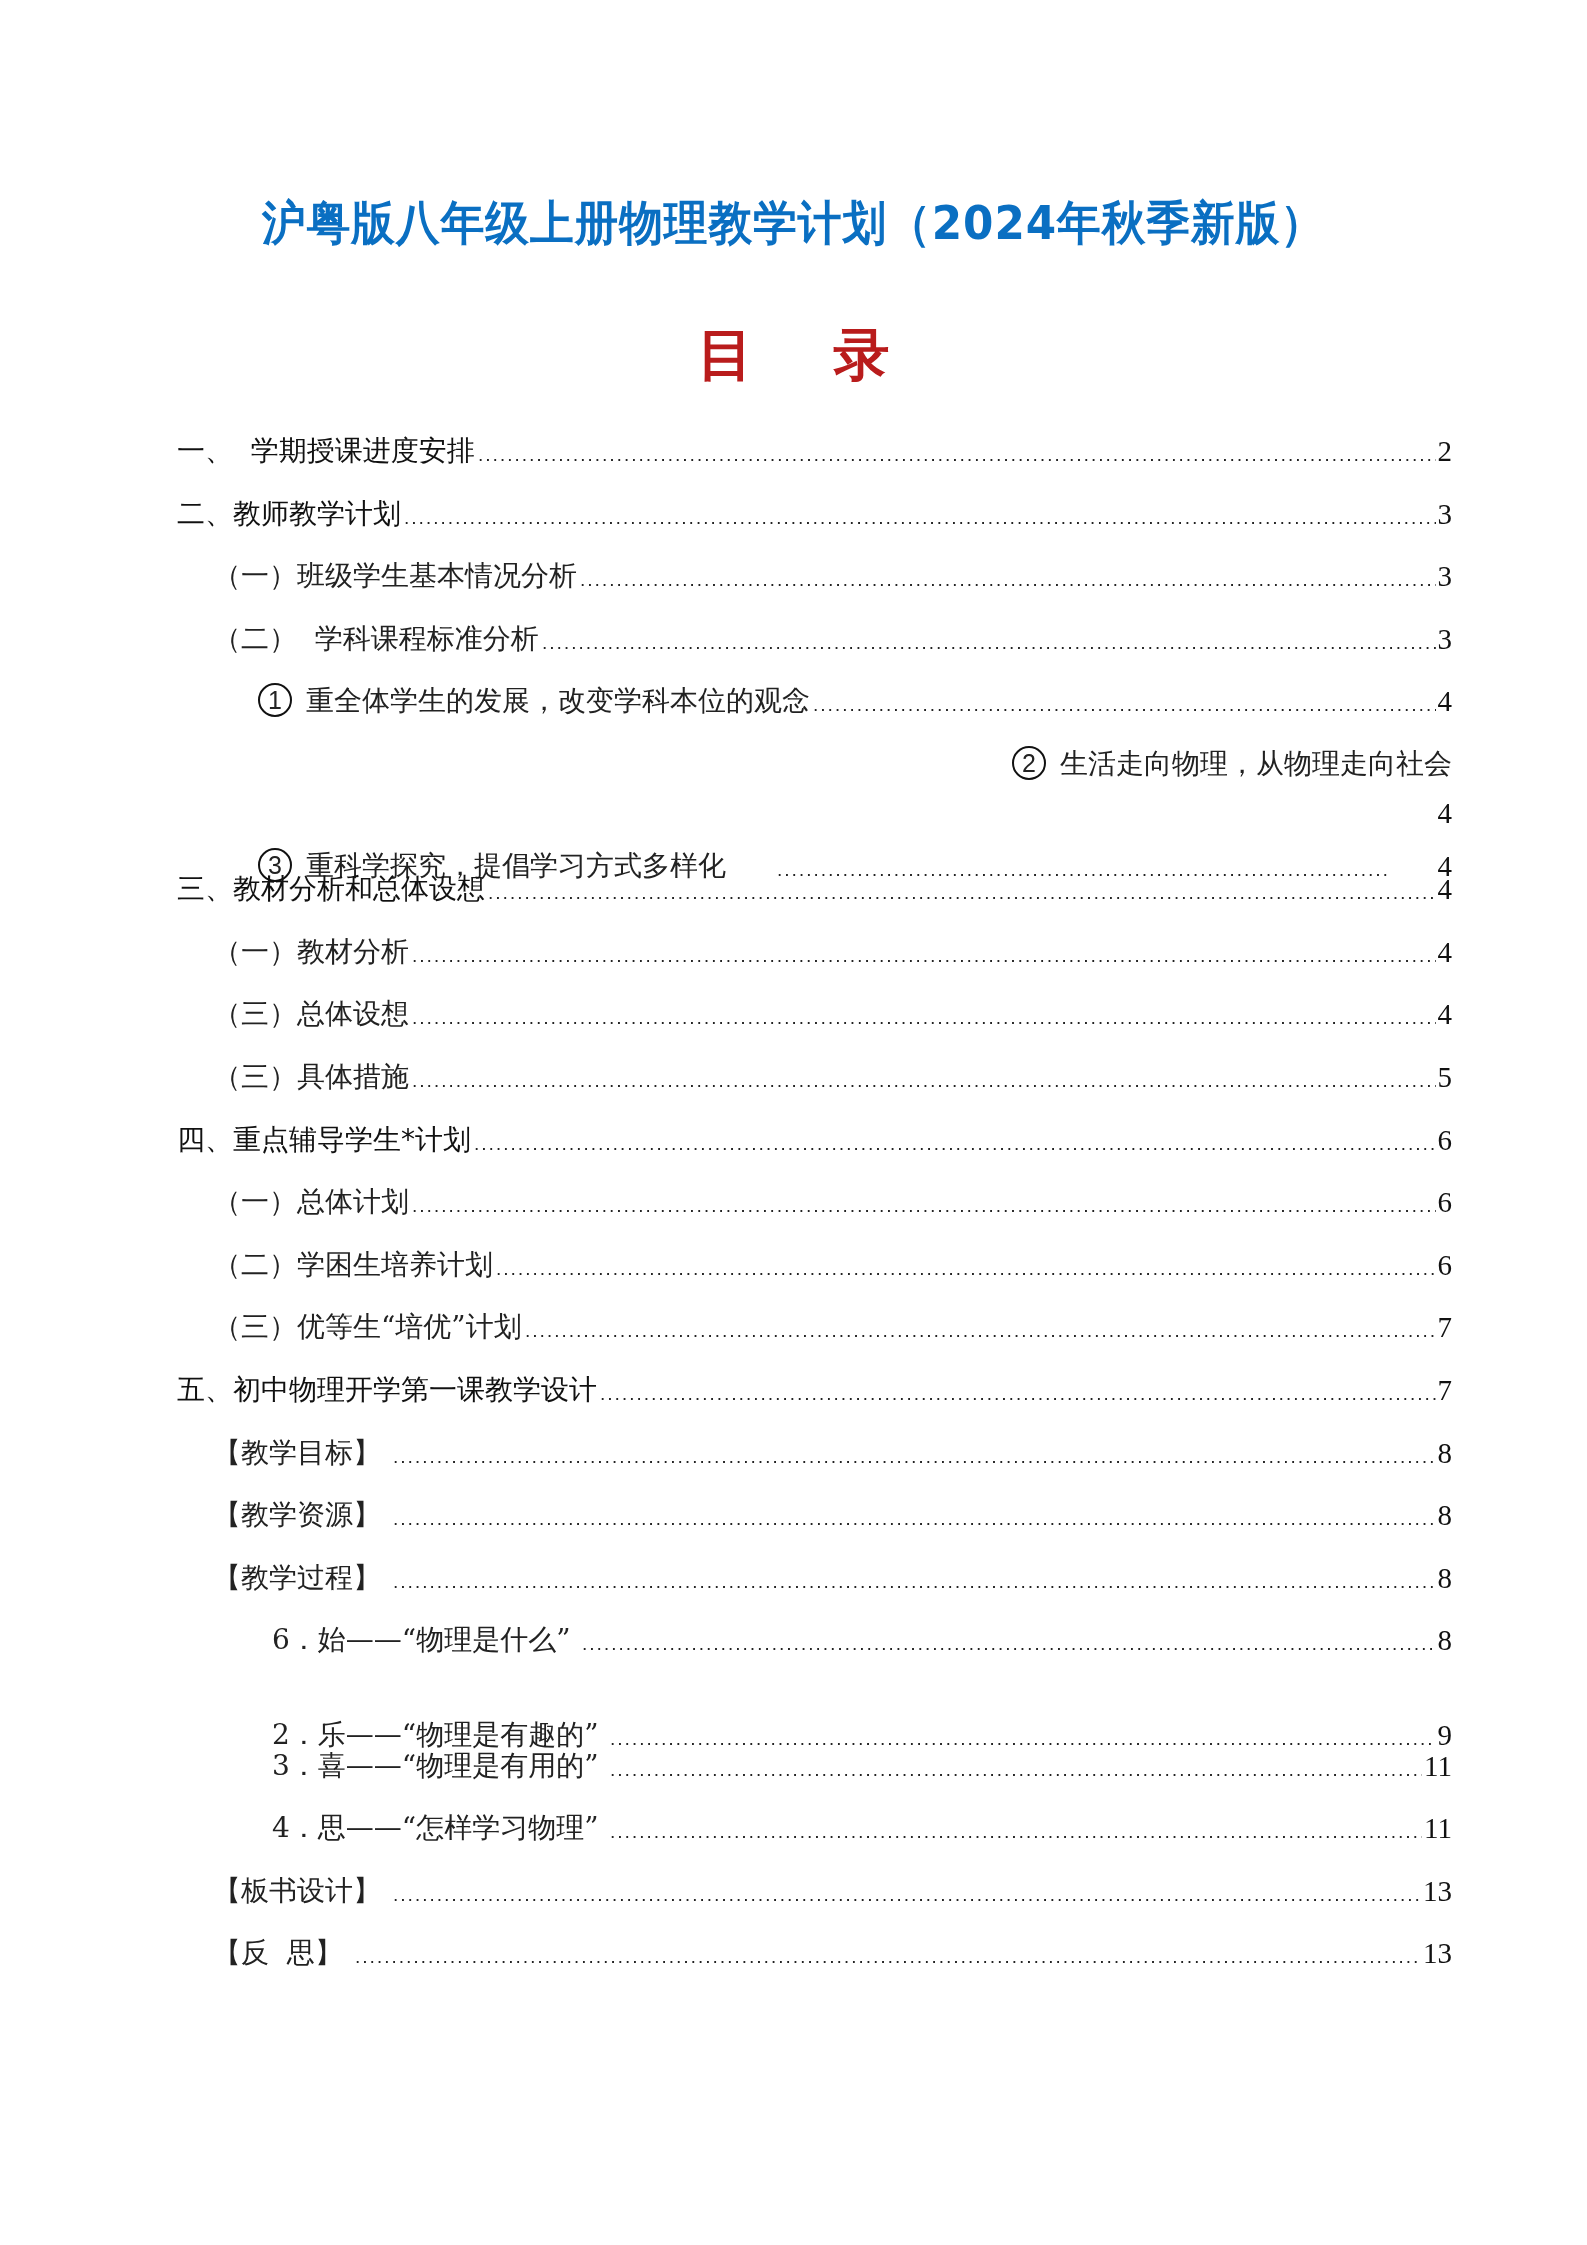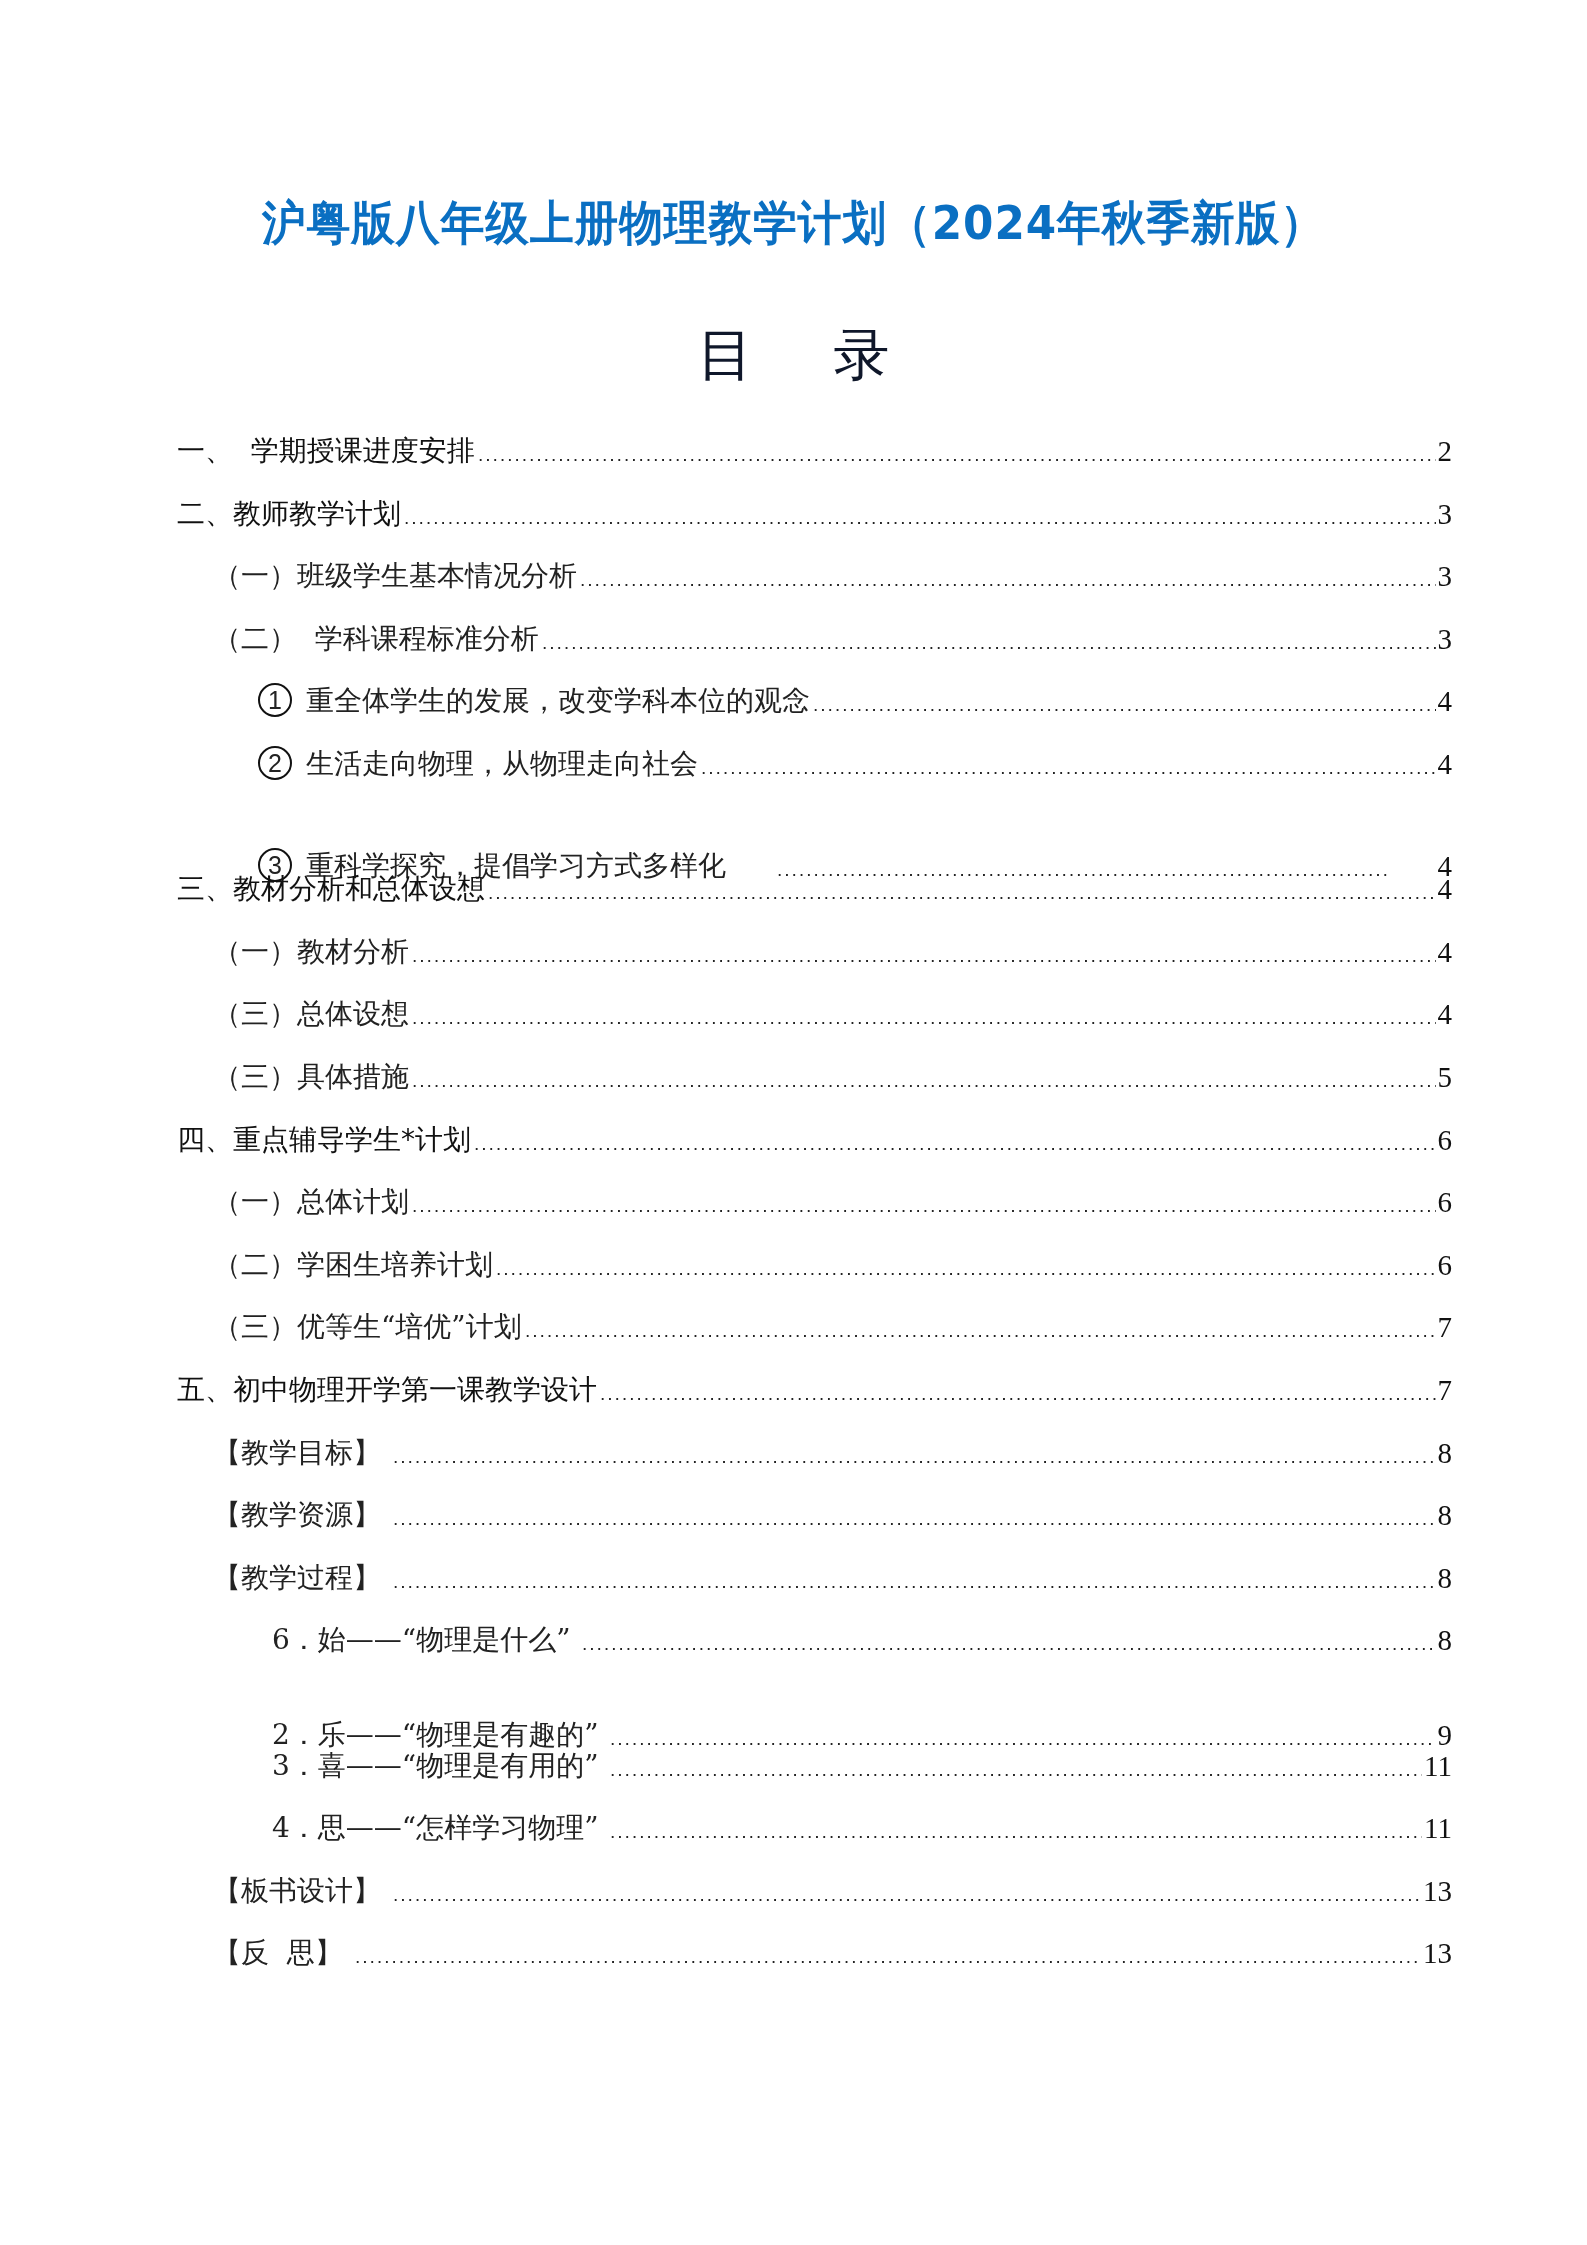--- a/index.html
+++ b/index.html
@@ -5,21 +5,21 @@
   html, body { margin:0; padding:0; background:#ffffff; }
   body { width:1587px; height:2245px; position:relative; overflow:hidden; }
   .page { position:absolute; left:0; top:0; width:1587px; height:2245px; background:#fff; }
   .doc-title {
     position:absolute; left:0; width:1587px; top:192px; text-align:center;
     font-family:"DejaVu Sans", sans-serif; font-weight:bold; font-size:47px;
     color:#0a6fc2; letter-spacing:1px; transform:scaleX(0.93); transform-origin:center;
   }
   .toc-heading {
     position:absolute; left:0; width:1587px; top:318px; text-align:center;
-    font-family:"DejaVu Serif", serif; font-weight:normal; font-size:56px; color:#0f172a;
+    font-family:"DejaVu Serif", serif; font-weight:bold; font-size:56px; color:#b91c1c;
     word-spacing:0; letter-spacing:0;
   }
   .toc-heading span { display:inline-block; margin:0 40px; }
   .toc { position:absolute; left:0; top:0; width:1587px; }
   .toc-row {
     position:absolute; right:135px; height:40px; display:flex; align-items:flex-end;
     font-size:29px; color:#111;
   }
   .toc-row .label { white-space:pre; flex:none; line-height:40px; }
   .toc-row .leader {
@@ -66,21 +66,21 @@
       <div class="toc-row lvl2" style="left: 213px; top: 618.8px;">
         <span class="label"><span>（二）  学科课程标准分析</span></span>
         <span class="leader"></span>
         <span class="page-num">3</span>
       </div>
       <div class="toc-row lvl3" style="left: 258px; top: 681.4px;">
         <span class="label"><span class="circ">1</span><span>重全体学生的发展，改变学科本位的观念</span></span>
         <span class="leader"></span>
         <span class="page-num">4</span>
       </div>
-      <div class="toc-row lvl3" style="left: 258px; top: 744px;">
+      <div class="toc-row lvl3" style="left: 258px; top: 744px; flex-direction: column;">
         <span class="label"><span class="circ">2</span><span>生活走向物理，从物理走向社会</span></span>
         <span class="leader"></span>
         <span class="page-num">4</span>
       </div>
       <div class="toc-row lvl3" style="left: 258px; top: 846px; gap: 48px;">
         <span class="label"><span class="circ">3</span><span>重科学探究，提倡学习方式多样化</span></span>
         <span class="leader"></span>
         <span class="page-num">4</span>
       </div>
       <div class="toc-row lvl1" style="left: 145px; top: 869.2px;">

